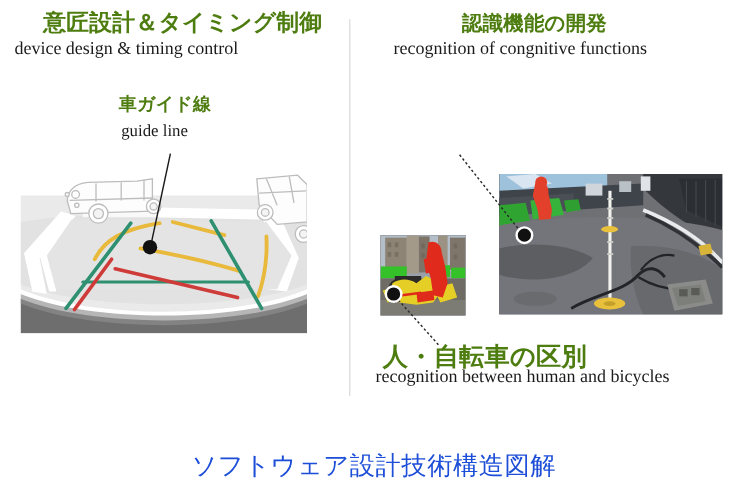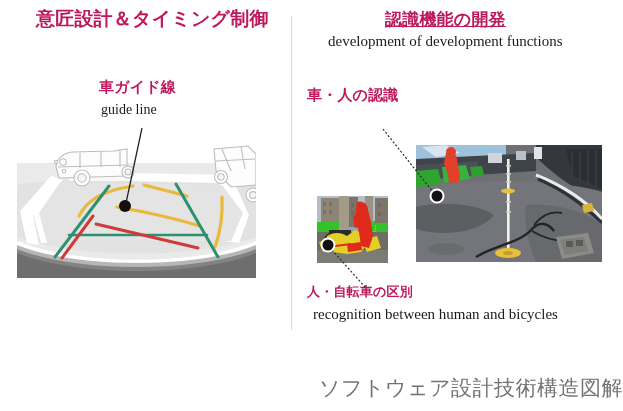--- a/index.html
+++ b/index.html
@@ -19,50 +19,50 @@
     position: absolute;
     inset: 0;
     width: 623px;
     height: 411px;
   }
 
   
   .jp {
     font-family: "DejaVu Sans", "Liberation Sans", sans-serif;
     font-weight: 700;
-    color: #be185d;
+    color: #4d7c0f;
     white-space: nowrap;
     letter-spacing: .2px;
     text-align: center;
   }
   .en {
     font-family: "Liberation Serif", "DejaVu Serif", serif;
     color: #1a1a1a;
     white-space: nowrap;
   }
 
   #hdr-left-jp   { position:absolute; left:36px;  top:6px;   font-size:19px; }
   #hdr-left-en   { position:absolute; left:12px;  top:33px;  font-size:15px; }
-  #hdr-right-jp  { position:absolute; left:385px; top:8px;   font-size:17px;text-decoration:underline; }
+  #hdr-right-jp  { position:absolute; left:385px; top:8px;   font-size:17px; }
   #hdr-right-en  { position:absolute; left:328px; top:33px;  font-size:15px; }
 
   #lbl-guide-jp  { position:absolute; left:99px;  top:78px;  font-size:15px;font-family:Liberation Serif, serif; }
   #lbl-guide-en  { position:absolute; left:101px; top:102px; font-size:14px; }
 
   #lbl-vh-jp     { position:absolute; left:307px; top:86px;  font-size:15px; }
   #lbl-vh-en     { position:absolute; left:313px; top:108px; font-size:15px; }
 
-  #lbl-bike-jp   { position:absolute; left:307px; top:283px; font-size:13px; }
+  #lbl-bike-jp   { position:absolute; left:319px; top:283px; font-size:21px; }
   #lbl-bike-en   { position:absolute; left:313px; top:306px; font-size:15px; }
 
   #caption {
     position:absolute; left:0; top:374px; width:623px;
-    text-align:right;
+    text-align:center;
     font-family:Liberation Mono, monospace;
-    font-size:21px; color:#737373; letter-spacing:.5px;
+    font-size:21px; color:#1d4ed8; letter-spacing:.5px;
   }
 
   
   #divider {
     position:absolute; left:291px; top:16px;
     width:1px; height:314px;
     background:#d9d9d9;
   }
 
   
@@ -87,30 +87,30 @@
 
   
   #leaders { position:absolute; left:0; top:0; width:623px; height:411px; }
 </style>
 </head>
 <body>
 
 <div class="stage">
 
   <div class="jp" id="hdr-left-jp">意匠設計＆タイミング制御</div>
+  <div class="en" id="hdr-left-en">device design &amp; timing control</div>
 
   <div class="jp" id="hdr-right-jp">認識機能の開発</div>
-  <div class="en" id="hdr-right-en">development of development functions</div>
+  <div class="en" id="hdr-right-en">recognition of congnitive functions</div>
 
   <div id="divider"></div>
 
   <div class="jp" id="lbl-guide-jp">車ガイド線</div>
   <div class="en" id="lbl-guide-en">guide line</div>
 
-  <div class="jp" id="lbl-vh-jp">車・人の認識</div>
 
   <div class="jp" id="lbl-bike-jp">人・自転車の区別</div>
   <div class="en" id="lbl-bike-en">recognition between human and bicycles</div>
 
   <div id="left-panel">
     <svg width="239" height="133" viewBox="0 0 239 133">
 
       <rect x="0" y="0" width="239" height="133" fill="#ffffff"></rect>
 
       <path d="M0 18 L239 18 L239 96 C180 121 60 121 0 96 Z" fill="#eaeaea"></path>

